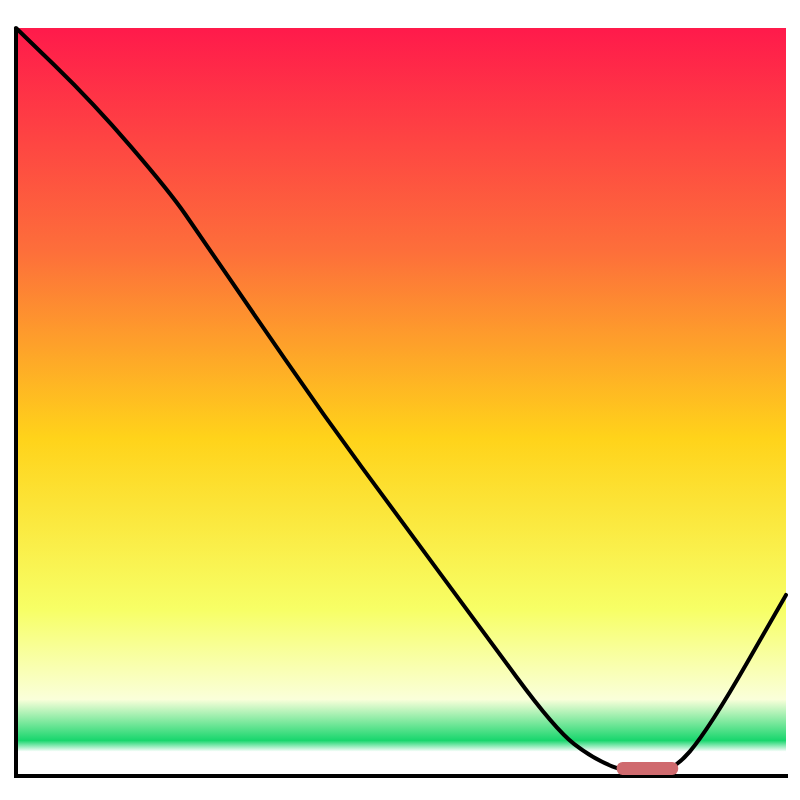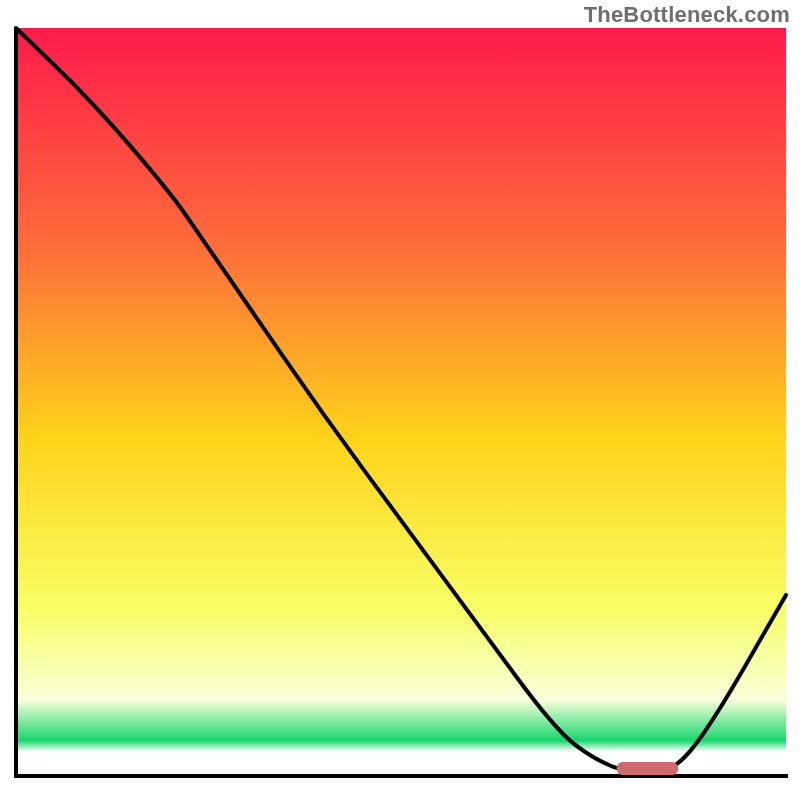--- a/index.html
+++ b/index.html
@@ -55,14 +55,13 @@
     <rect x="16" y="28" width="770" height="746" fill="url(#bg-grad)" stroke="none"></rect>
 
     <line x1="16" y1="28" x2="16" y2="776" stroke="#000000" stroke-width="4"></line>
     <line x1="14" y1="776" x2="788" y2="776" stroke="#000000" stroke-width="4"></line>
 
     <path id="curve-path" fill="none" stroke="#000000" stroke-width="4" stroke-linecap="round" stroke-linejoin="round" d="M 16 28 Q 16 28 54.5 65.30000000000001 Q 93 102.60000000000002 131.5 147.36 Q 170 192.12 185.39999999999998 214.5 Q 200.79999999999998 236.88 223.89999999999998 270.45 Q 247 304.02 285.5 359.97 Q 324 415.92 362.5 468.14 Q 401 520.36 439.5 572.5799999999999 Q 478 624.8 516.5 677.02 Q 555 729.24 574.25 744.1600000000001 Q 593.5 759.08 612.75 766.54 Q 632 774 651.25 774 Q 670.5 774 689.75 751.62 Q 709 729.24 747.5 662.1 T 786 594.96"></path>
 
     <rect id="opt-marker" rx="6" ry="6" height="13" fill="#cf6a6e" x="616.6" width="61.60000000000002" y="762"></rect>
   </svg>
 
-  <div class="watermark">TheBottleneck.com</div>
 </div>
 
 </body></html>

